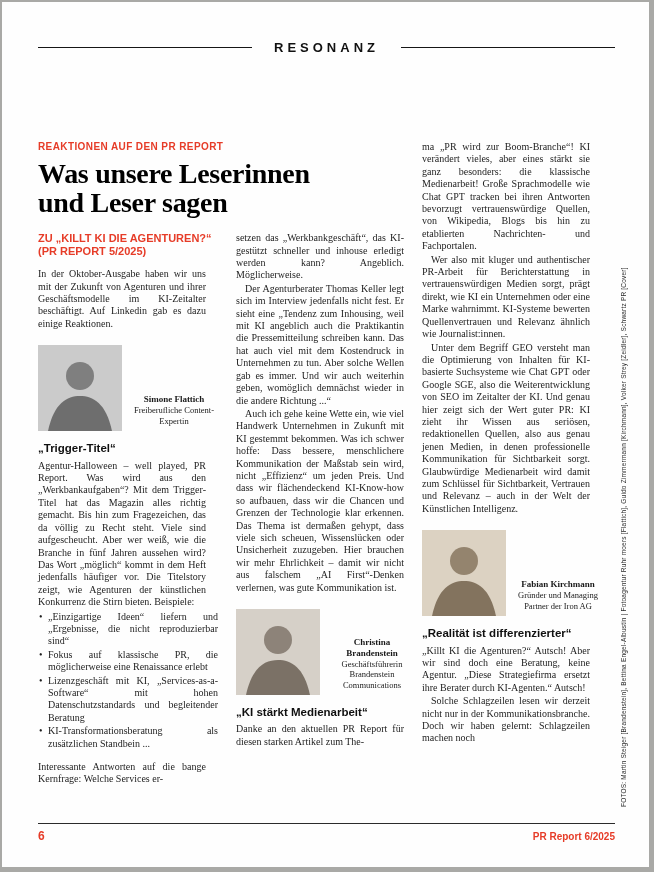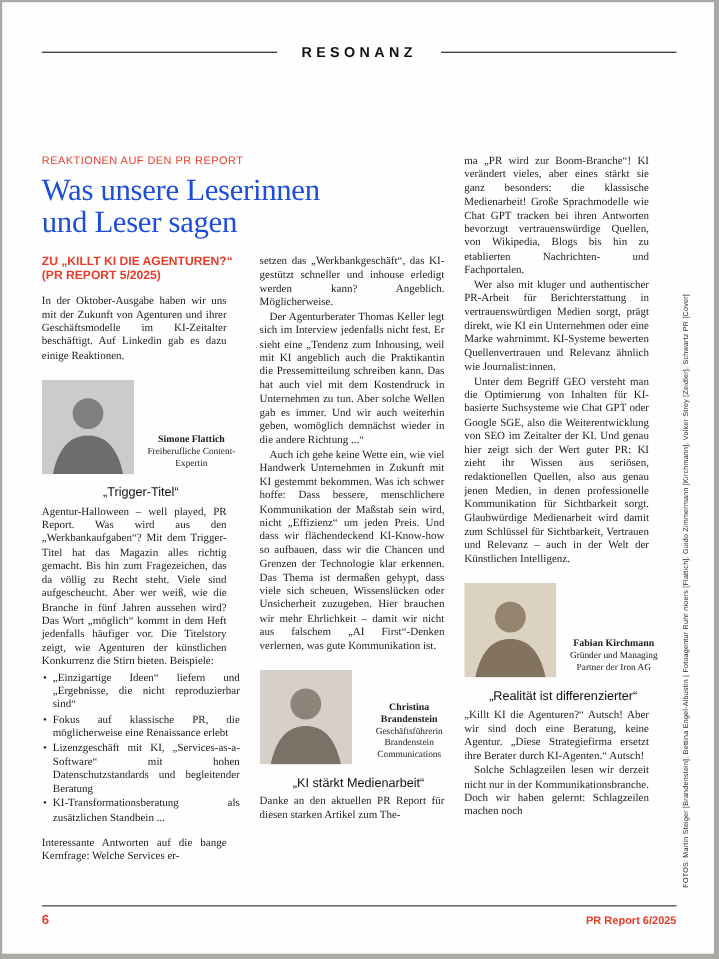--- a/index.html
+++ b/index.html
@@ -12,28 +12,28 @@
   .page{position:absolute;left:2px;top:2px;width:647px;height:865px;background:#fefefe;overflow:hidden;}
 
   
   .masthead{display:flex;align-items:center;gap:22px;margin:38px 34px 0 36px;}
   .masthead .rule{flex:1;height:1px;background:#161616;}
   .masthead .word{font-size:13px;font-weight:bold;letter-spacing:4px;color:#111;}
 
   
   .content{display:flex;gap:12px;margin:86px 0 0 36px;align-items:flex-start;}
   .left-two{width:372px;flex:none;}
-  .kicker{color:var(--red);font-weight:normal;font-size:10px;letter-spacing:.4px;margin-bottom:7px;}
-  .headline{font-family:"Liberation Serif","DejaVu Serif",serif;font-weight:400;font-size:28px;line-height:1.04;color:#1d4ed8;letter-spacing:-.3px;}
+  .kicker{color:var(--red);font-weight:bold;font-size:10px;letter-spacing:.4px;margin-bottom:7px;}
+  .headline{font-family:"Liberation Serif","DejaVu Serif",serif;font-weight:700;font-size:28px;line-height:1.04;color:#000000;letter-spacing:-.3px;}
   .twocols{display:flex;gap:18px;margin-top:15px;}
   .col{width:180px;flex:none;font-family:"Liberation Serif","DejaVu Serif",serif;font-size:10px;line-height:12.4px;color:#1d1d1d;text-align:justify;hyphens:auto;-webkit-hyphens:auto;}
   .subhead{font-family:"Liberation Sans",sans-serif;color:var(--red);font-weight:bold;font-size:11px;line-height:13px;margin-bottom:10px;text-align:left;}
   .par{margin:0 12px 1px 0;}
   .par.indent{text-indent:9px;}
-  .sechead{font-family:"Liberation Sans",sans-serif;font-weight:normal;font-size:11.5px;margin:11px 0 5px;color:#101010;text-align:center;}
+  .sechead{font-family:"Liberation Sans",sans-serif;font-weight:bold;font-size:11.5px;margin:11px 0 5px;color:#101010;text-align:left;}
 
   
   .person{display:flex;gap:8px;align-items:flex-end;margin:15px 0 11px;}
   .photo{width:84px;height:86px;flex:none;overflow:hidden;}
   .photo svg{display:block;width:84px;height:86px;}
   .caption{font-family:Liberation Serif, serif;font-size:8.5px;line-height:10.5px;text-align:center;padding-bottom:5px;color:#1a1a1a;}
   .caption .name{font-weight:bold;font-size:9px;line-height:11px;}
 
   
   ul.bullets{list-style:none;margin:2px 0 11px 0;text-align:justify;}

